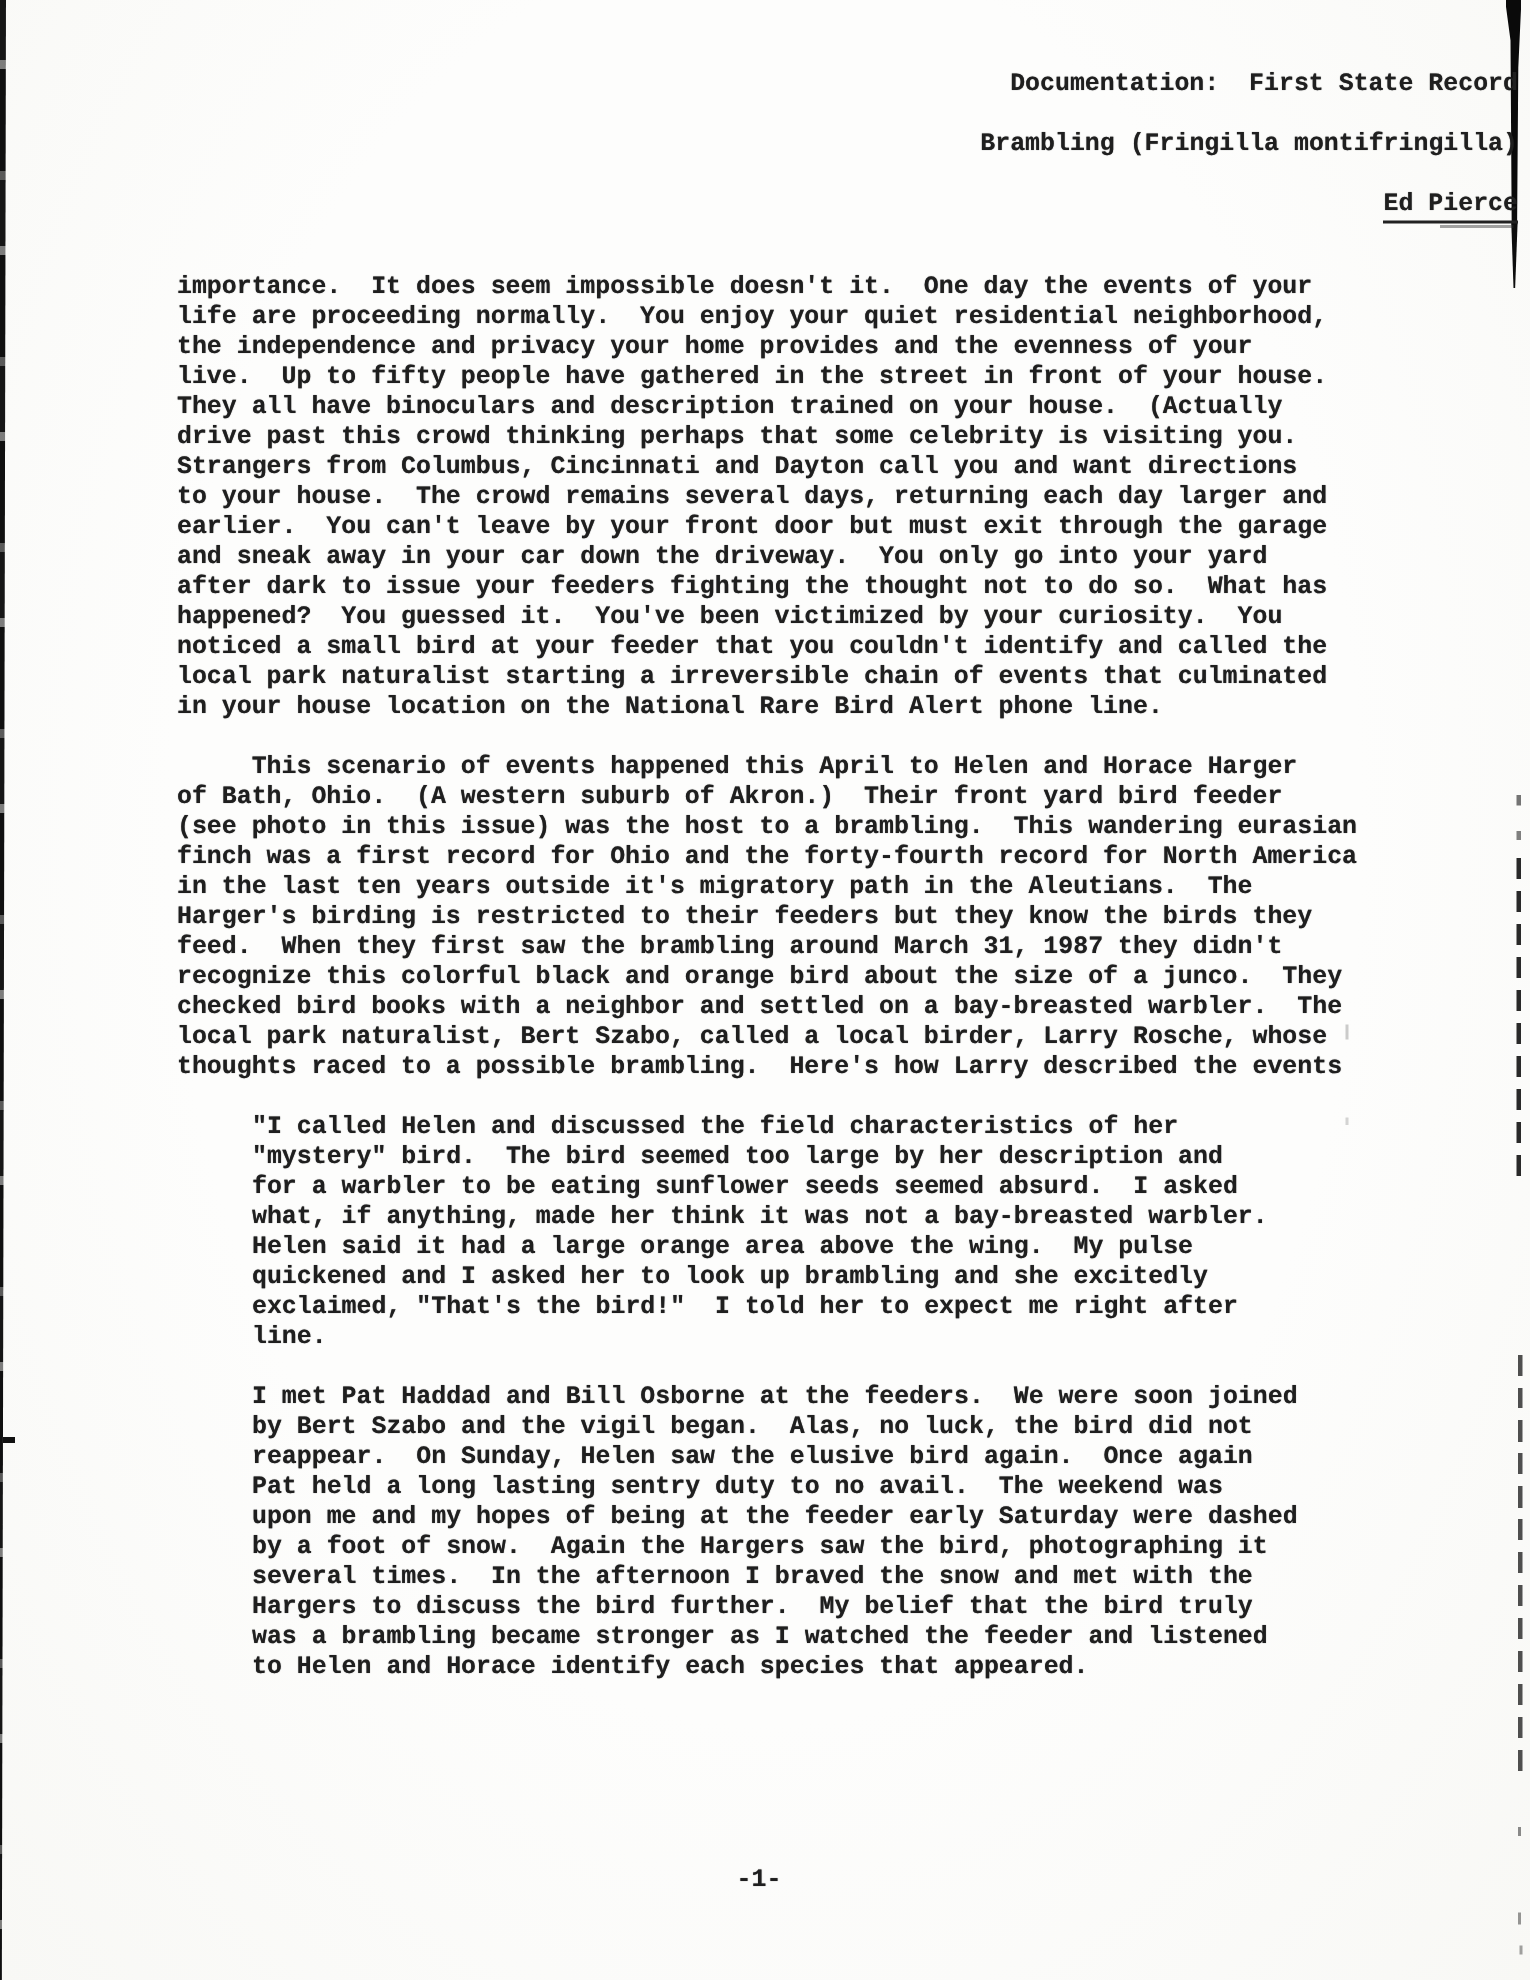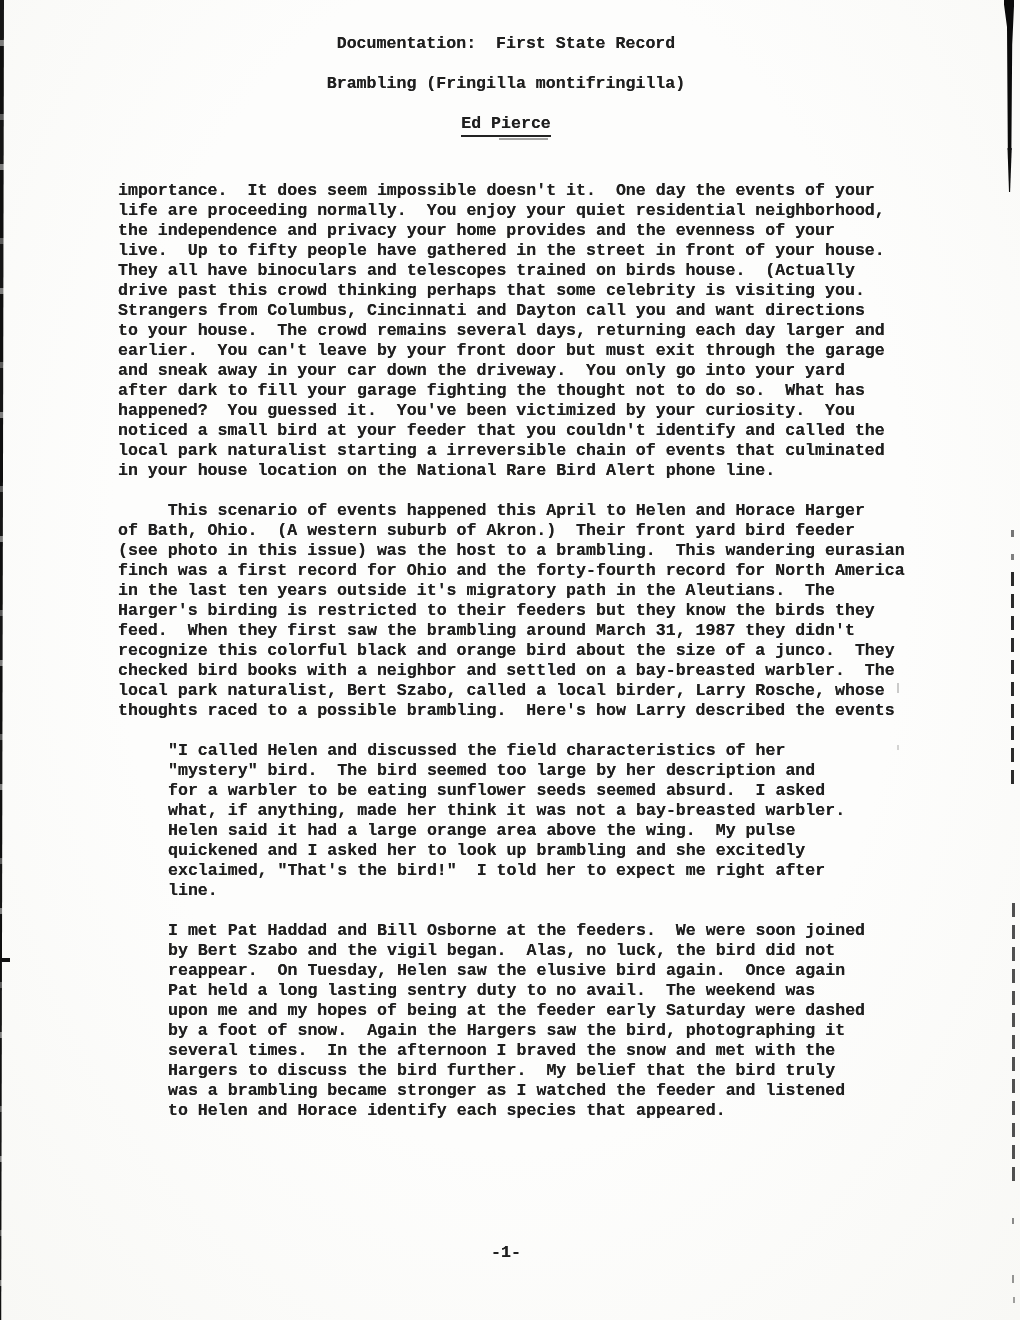--- a/index.html
+++ b/index.html
@@ -22,24 +22,24 @@
 
   
   .line {
     white-space: pre;
     font-size: 16.6px;
     line-height: 20px;
     height: 20px;
   }
   .doc-header {
     position: absolute;
-    top: 34px;
+    top: 46px;
     left: 0;
     width: 1012px;
-    text-align: center;
+    text-align: right;
   }
   .doc-header .line { margin-bottom: 20px; }
   .author-wrap { height: 20px; text-decoration: underline; }
   .author {
     display: inline-block;
     border-bottom: 2px solid #222;
     padding-bottom: 1px;
     position: relative;
   }
   .author::after {            
@@ -133,27 +133,27 @@
     <div class="line">Brambling (Fringilla montifringilla)</div>
     <div class="line author-wrap"><span class="author">Ed Pierce</span></div>
   </div>
 
   <div class="doc-body">
       <div class="para">
         <div class="line">importance.  It does seem impossible doesn't it.  One day the events of your</div>
         <div class="line">life are proceeding normally.  You enjoy your quiet residential neighborhood,</div>
         <div class="line">the independence and privacy your home provides and the evenness of your</div>
         <div class="line">live.  Up to fifty people have gathered in the street in front of your house.</div>
-        <div class="line">They all have binoculars and telescopes trained on birds house.  (Actually</div>
+        <div class="line">They all have binoculars and description trained on your house.  (Actually</div>
         <div class="line">drive past this crowd thinking perhaps that some celebrity is visiting you.</div>
         <div class="line">Strangers from Columbus, Cincinnati and Dayton call you and want directions</div>
         <div class="line">to your house.  The crowd remains several days, returning each day larger and</div>
         <div class="line">earlier.  You can't leave by your front door but must exit through the garage</div>
         <div class="line">and sneak away in your car down the driveway.  You only go into your yard</div>
-        <div class="line">after dark to fill your garage fighting the thought not to do so.  What has</div>
+        <div class="line">after dark to issue your feeders fighting the thought not to do so.  What has</div>
         <div class="line">happened?  You guessed it.  You've been victimized by your curiosity.  You</div>
         <div class="line">noticed a small bird at your feeder that you couldn't identify and called the</div>
         <div class="line">local park naturalist starting a irreversible chain of events that culminated</div>
         <div class="line">in your house location on the National Rare Bird Alert phone line.</div>
       </div>
       <div class="para">
         <div class="line">     This scenario of events happened this April to Helen and Horace Harger</div>
         <div class="line">of Bath, Ohio.  (A western suburb of Akron.)  Their front yard bird feeder</div>
         <div class="line">(see photo in this issue) was the host to a brambling.  This wandering eurasian</div>
         <div class="line">finch was a first record for Ohio and the forty-fourth record for North America</div>
@@ -171,21 +171,21 @@
         <div class="line">for a warbler to be eating sunflower seeds seemed absurd.  I asked</div>
         <div class="line">what, if anything, made her think it was not a bay-breasted warbler.</div>
         <div class="line">Helen said it had a large orange area above the wing.  My pulse</div>
         <div class="line">quickened and I asked her to look up brambling and she excitedly</div>
         <div class="line">exclaimed, "That's the bird!"  I told her to expect me right after</div>
         <div class="line">line.</div>
       </div>
       <div class="para quote">
         <div class="line">I met Pat Haddad and Bill Osborne at the feeders.  We were soon joined</div>
         <div class="line">by Bert Szabo and the vigil began.  Alas, no luck, the bird did not</div>
-        <div class="line">reappear.  On Tuesday, Helen saw the elusive bird again.  Once again</div>
+        <div class="line">reappear.  On Sunday, Helen saw the elusive bird again.  Once again</div>
         <div class="line">Pat held a long lasting sentry duty to no avail.  The weekend was</div>
         <div class="line">upon me and my hopes of being at the feeder early Saturday were dashed</div>
         <div class="line">by a foot of snow.  Again the Hargers saw the bird, photographing it</div>
         <div class="line">several times.  In the afternoon I braved the snow and met with the</div>
         <div class="line">Hargers to discuss the bird further.  My belief that the bird truly</div>
         <div class="line">was a brambling became stronger as I watched the feeder and listened</div>
         <div class="line">to Helen and Horace identify each species that appeared.</div>
       </div>
     </div>
 

